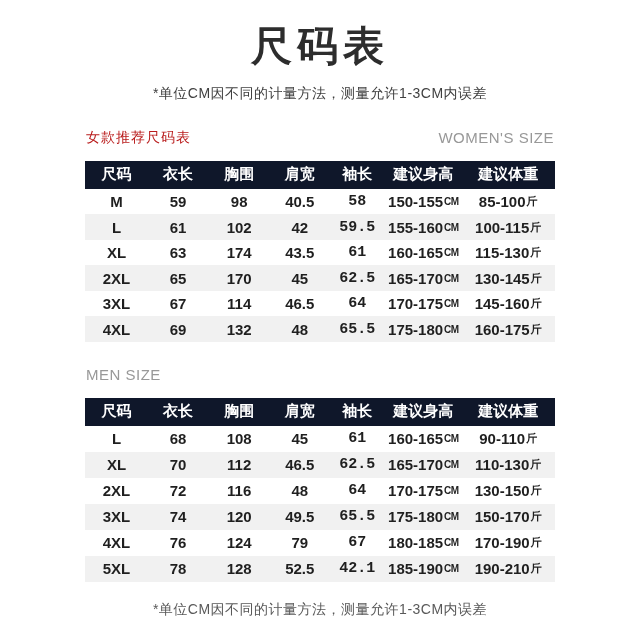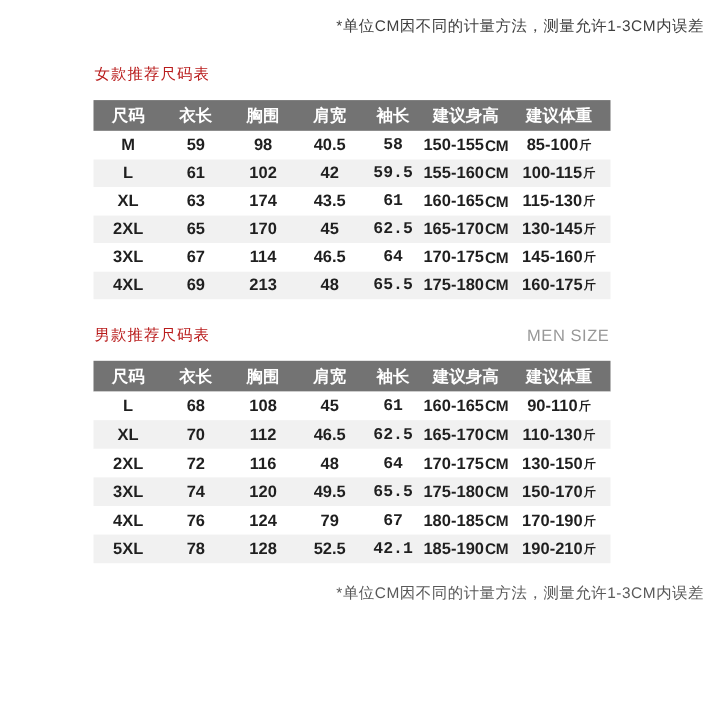--- a/index.html
+++ b/index.html
@@ -14,21 +14,21 @@
   .title {
     margin: 0; padding-top: 24px;
     text-align: center;
     font-size: 41px; font-weight: 900;
     letter-spacing: 5px;
     color: #2d2d2d;
     line-height: 1.12;
   }
   .subtitle {
     margin: 15px 0 0 0;
-    text-align: right;
+    text-align: center;
     font-size: 14px; font-weight: 400;
     color: #3f3f3f;
     letter-spacing: 0.5px;
   }
   .footer-note {
     margin-top: 19px;
     color: #595959;
   }
 
   .section-head {
@@ -38,52 +38,54 @@
   }
   .section-head.men { margin-top: 23px; }
   .sec-zh { font-size: 14px; color: #b91c1c; letter-spacing: 1px; }
   .sec-en { font-size: 15px; color: #989898; letter-spacing: 0.5px; }
 
   .size-table {
     margin: 0 85px; width: 470px;
     display: flex; flex-direction: column;
   }
   .t-row { display: flex; width: 100%; }
-  .t-head { background: #737373; height: 28px; }
+  .t-head { background: #0f172a; height: 28px; }
   .t-head .t-cell { color: #ffffff; font-size: 15px; font-weight: bold; }
   .t-data { background: #ffffff; height: 25.5px; }
   .women .t-data { height: 25.5px; }
   .men .t-data { height: 26px; }
   .t-data.alt { background: #f1f1f1; }
   .t-cell {
     display: flex; align-items: center; justify-content: center;
     font-size: 15px; font-weight: bold; color: #1f1f1f;
     white-space: nowrap;
   }
   .t-cell:nth-child(1) { width: 13.4%; }
   .t-cell:nth-child(2) { width: 12.8%; }
   .t-cell:nth-child(3) { width: 13.2%; text-align: right; }
   .t-cell:nth-child(4) { width: 12.6%; }
   .t-cell:nth-child(5) { width: 11.9%; font-family: Liberation Mono, monospace; }
   .t-cell:nth-child(6) { width: 16.2%; }
   .t-cell:nth-child(7) { width: 19.9%; }
-  .unit-cm { font-size: 14px; font-weight: bold; margin-left: 1px; letter-spacing: -0.5px; }
+  .unit-cm { font-size: 10px; font-weight: bold; margin-left: 1px; letter-spacing: -0.5px; }
   .unit-jin { font-size: 11px; font-weight: bold; margin-left: 1px; }
 </style>
 </head>
 <body>
 
 <div class="page">
 
+  <h1 class="title">尺码表</h1>
 
   <p class="subtitle">*单位CM因不同的计量方法，测量允许1-3CM内误差</p>
 
   <section>
     <div class="section-head">
       <span class="sec-zh">女款推荐尺码表</span>
+      <span class="sec-en">WOMEN'S SIZE</span>
     </div>
     <div class="size-table women">
         <div class="t-row t-head">
           <div class="t-cell">尺码</div>
           <div class="t-cell">衣长</div>
           <div class="t-cell">胸围</div>
           <div class="t-cell">肩宽</div>
           <div class="t-cell">袖长</div>
           <div class="t-cell">建议身高</div>
           <div class="t-cell">建议体重</div>
@@ -129,32 +131,31 @@
           <div class="t-cell">67</div>
           <div class="t-cell">114</div>
           <div class="t-cell">46.5</div>
           <div class="t-cell">64</div>
           <div class="t-cell">170-175<span class="unit-cm">CM</span></div>
           <div class="t-cell">145-160<span class="unit-jin">斤</span></div>
         </div>
         <div class="t-data t-row alt">
           <div class="t-cell">4XL</div>
           <div class="t-cell">69</div>
-          <div class="t-cell">213</div>
+          <div class="t-cell">132</div>
           <div class="t-cell">48</div>
           <div class="t-cell">65.5</div>
           <div class="t-cell">175-180<span class="unit-cm">CM</span></div>
           <div class="t-cell">160-175<span class="unit-jin">斤</span></div>
         </div>
       </div>
   </section>
 
   <section>
     <div class="section-head men">
-      <span class="sec-zh">男款推荐尺码表</span>
       <span class="sec-en">MEN SIZE</span>
     </div>
     <div class="size-table men">
         <div class="t-row t-head">
           <div class="t-cell">尺码</div>
           <div class="t-cell">衣长</div>
           <div class="t-cell">胸围</div>
           <div class="t-cell">肩宽</div>
           <div class="t-cell">袖长</div>
           <div class="t-cell">建议身高</div>

